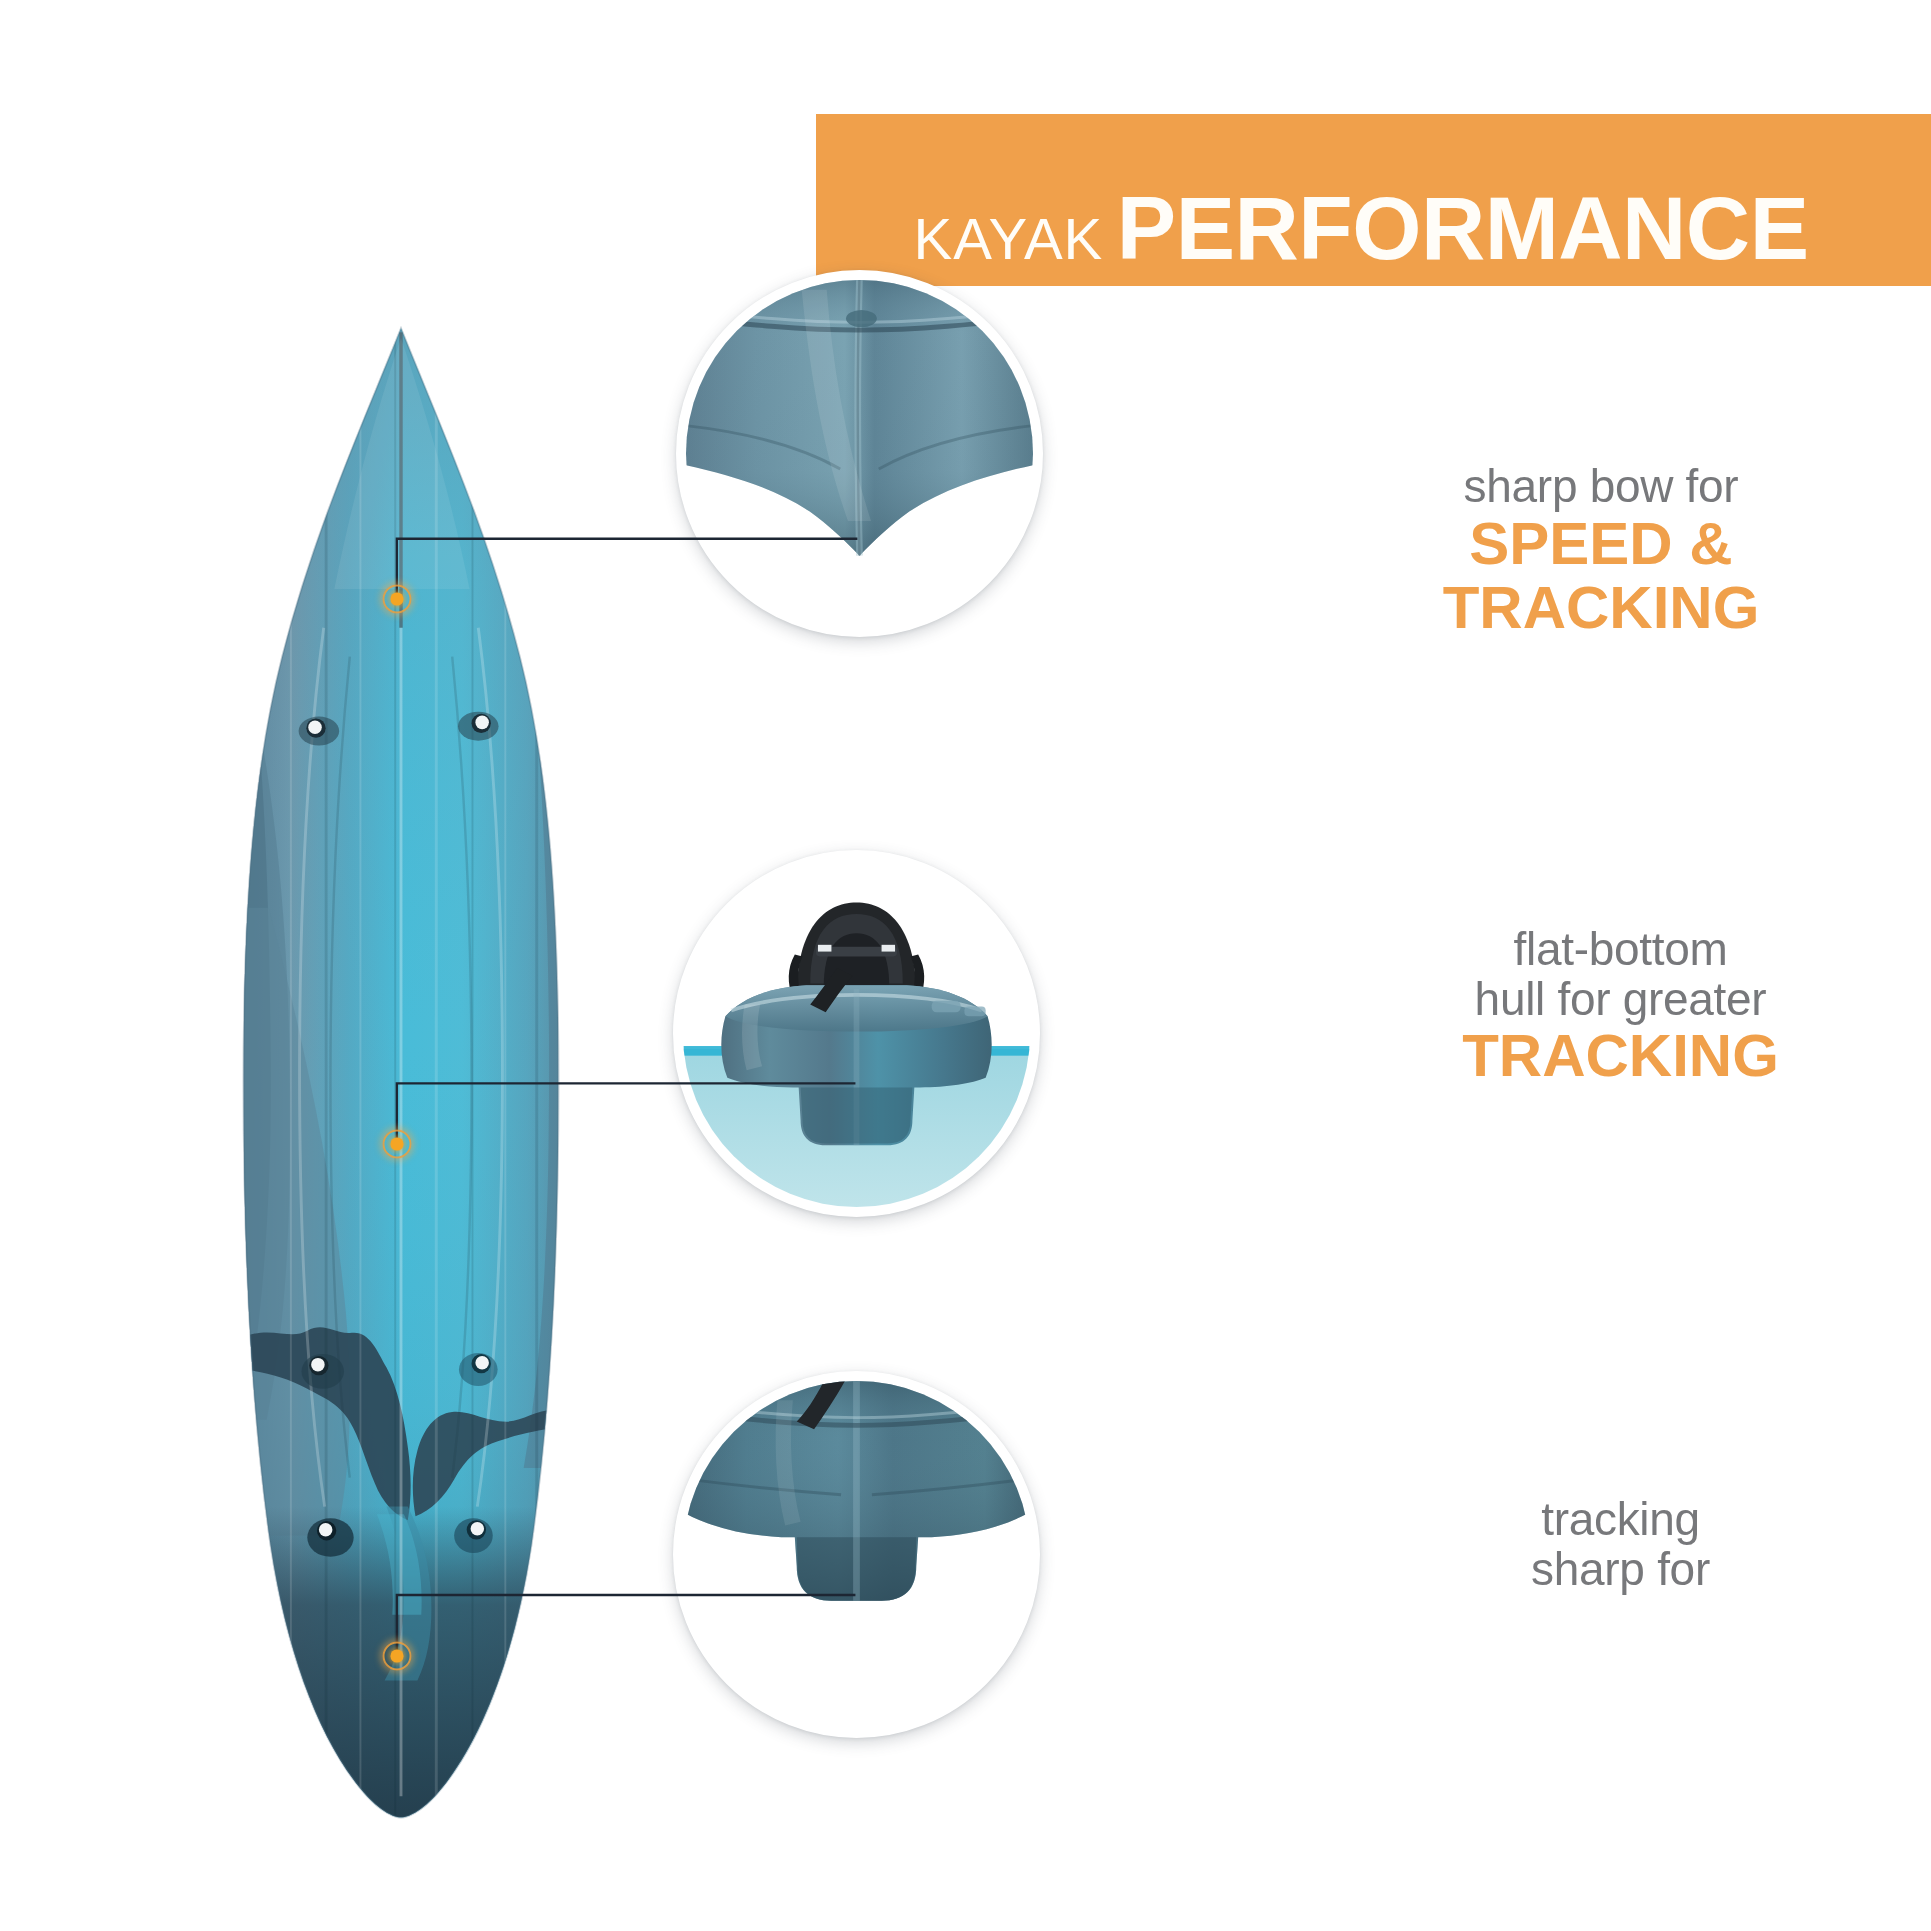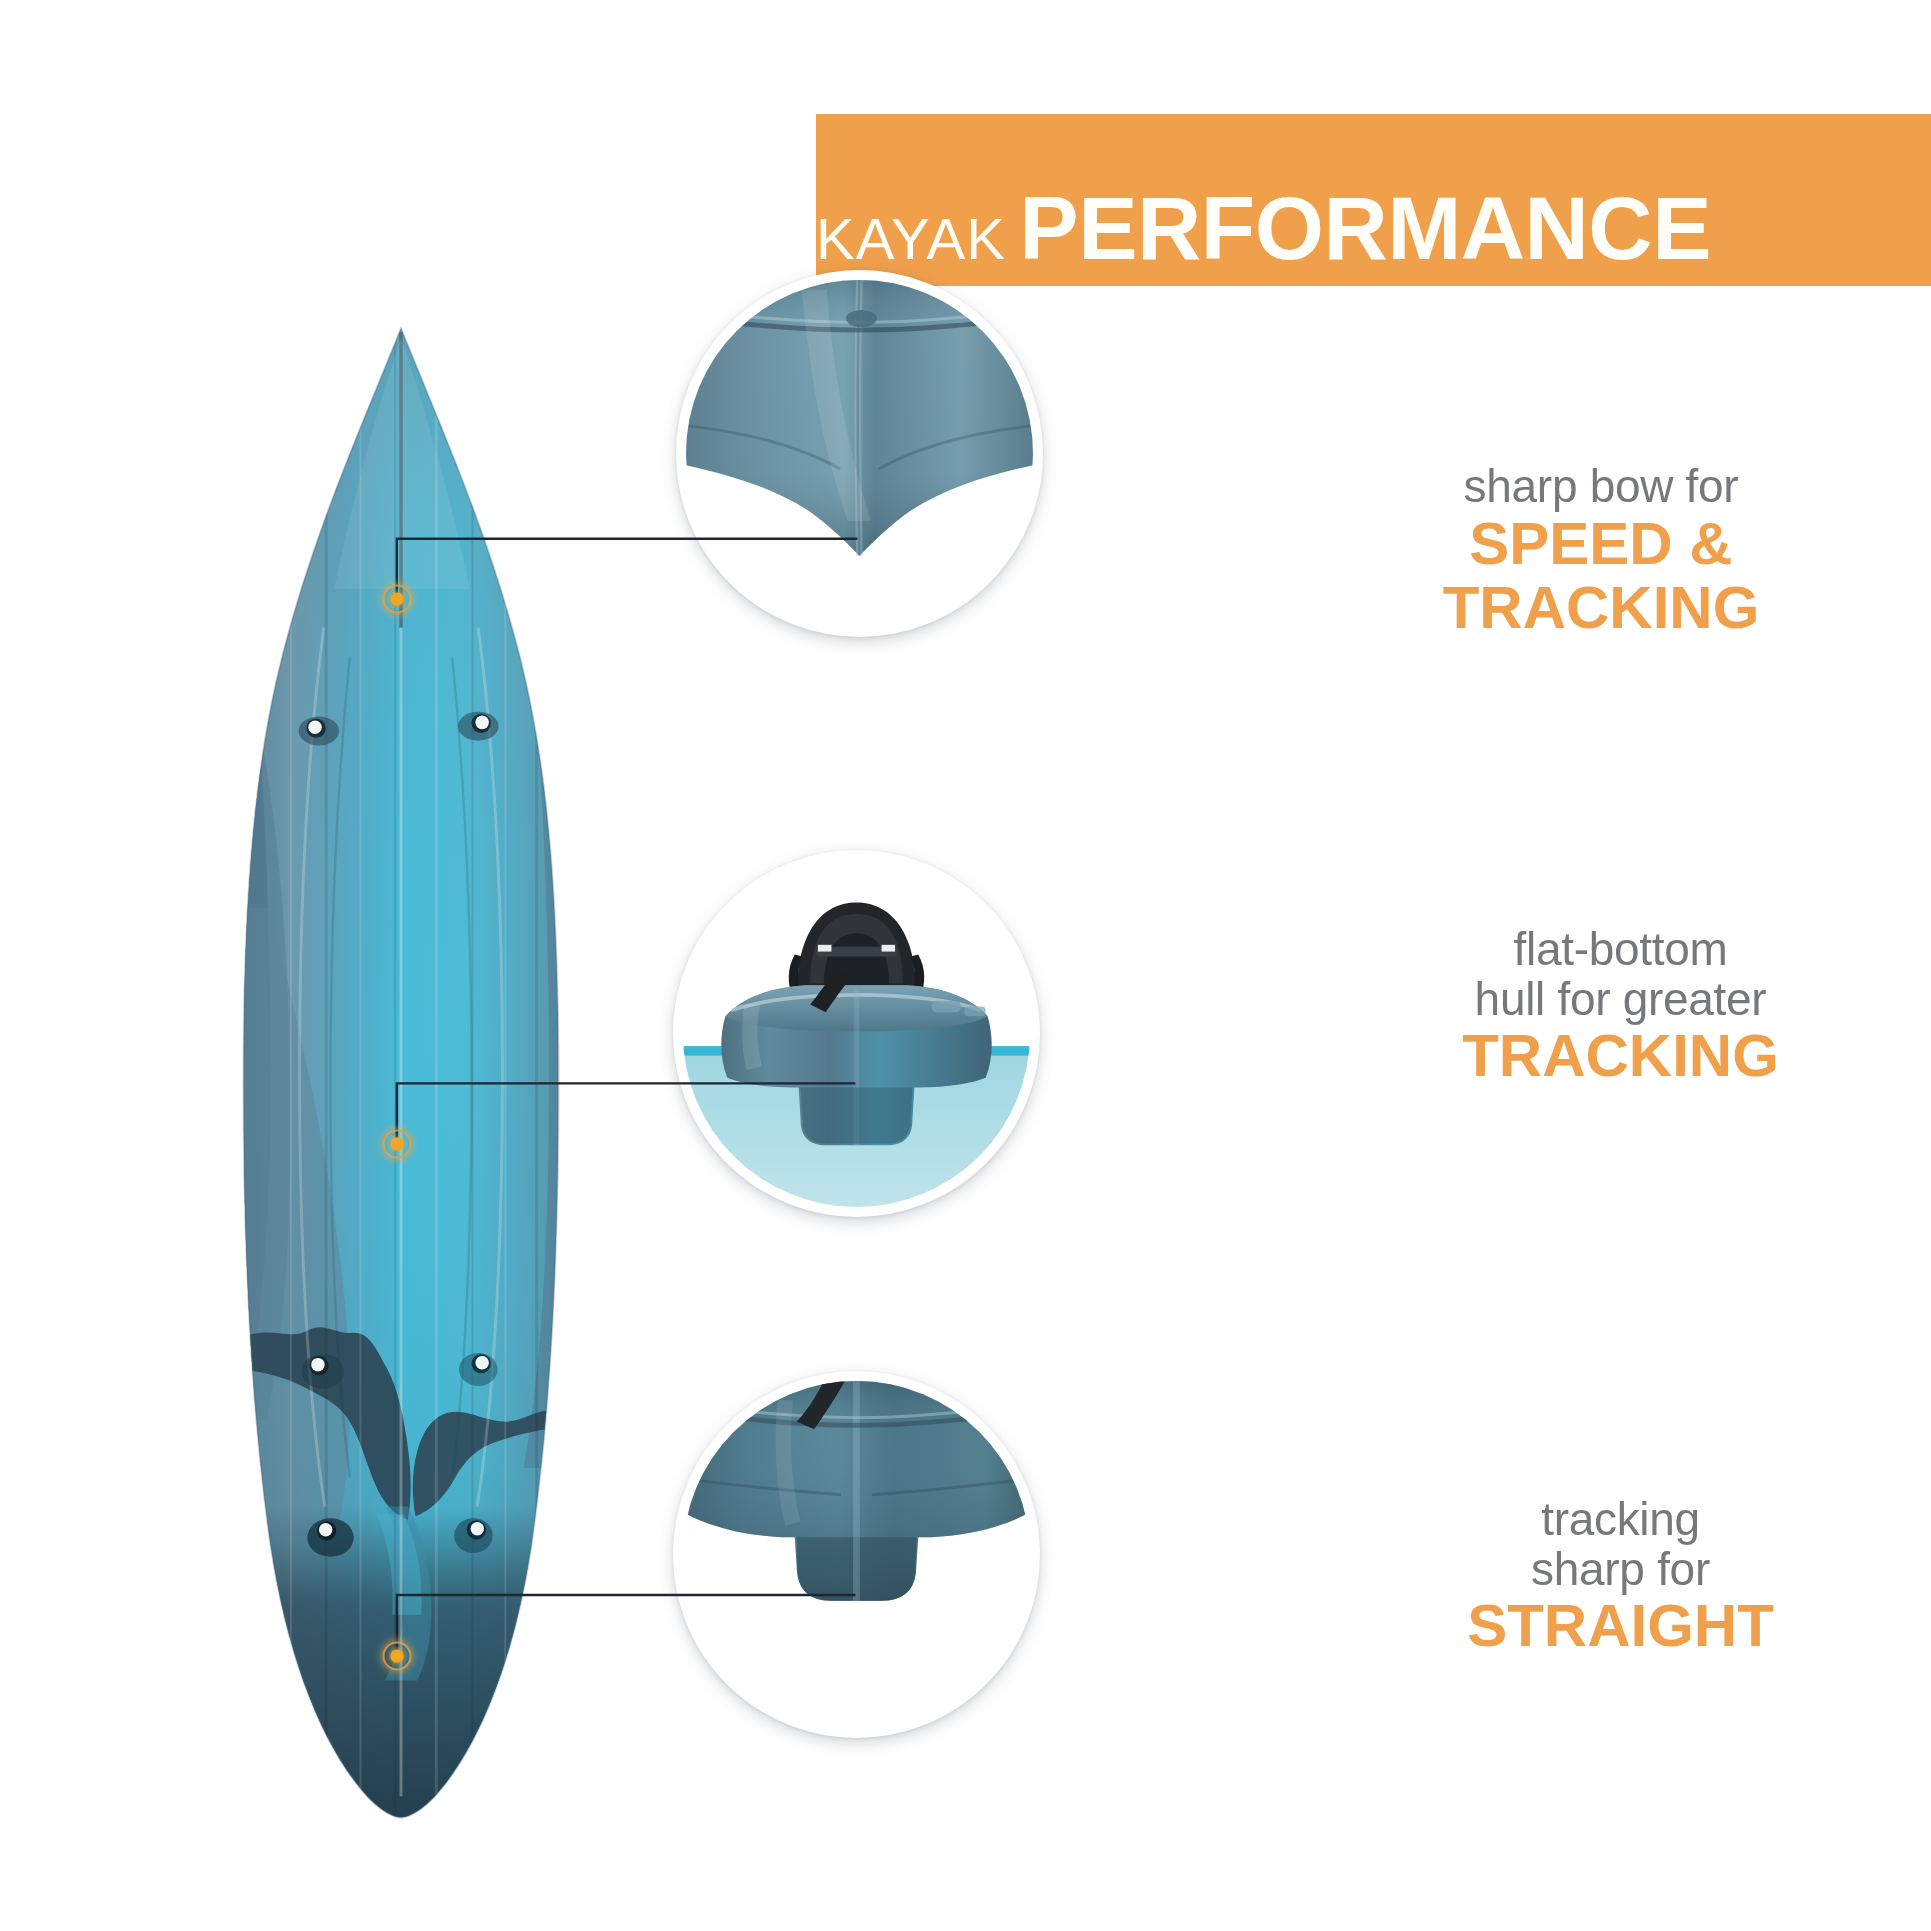--- a/index.html
+++ b/index.html
@@ -6,21 +6,21 @@
   body{
     width:1931px;height:1931px;position:relative;overflow:hidden;
     font-family:"Liberation Sans","DejaVu Sans",sans-serif;
     -webkit-font-smoothing:antialiased;
   }
   .stage{position:absolute;inset:0;background:#fff;}
 
   
   .banner{
     position:absolute;left:816px;top:114px;width:1115px;height:172px;
-    background:#f0a04b;display:flex;align-items:flex-end;justify-content:flex-start;
+    background:#f0a04b;display:flex;align-items:flex-end;justify-content:center;
     box-sizing:border-box;padding:0 25px 13.5px 0;
   }
   .banner-text{white-space:nowrap;line-height:1;}
   .kayak-word{
     color:#fffdf8;font-size:58px;letter-spacing:1px;font-weight:400;
     font-stretch:condensed;vertical-align:baseline;
   }
   .perf-word{
     color:#fffdf8;font-size:89px;font-weight:700;letter-spacing:-0.5px;
     margin-left:13.5px;vertical-align:baseline;
@@ -403,17 +403,16 @@
 
   <div class="feature feature-2">
     <span class="lead">flat-bottom</span>
     <span class="lead">hull for greater</span>
     <span class="emph">TRACKING</span>
   </div>
 
   <div class="feature feature-3">
     <span class="lead">tracking</span>
     <span class="lead">sharp for</span>
-    <span class="emph">STRAIGHT</span>
   </div>
 
 </div>
 
 
 </body></html>

